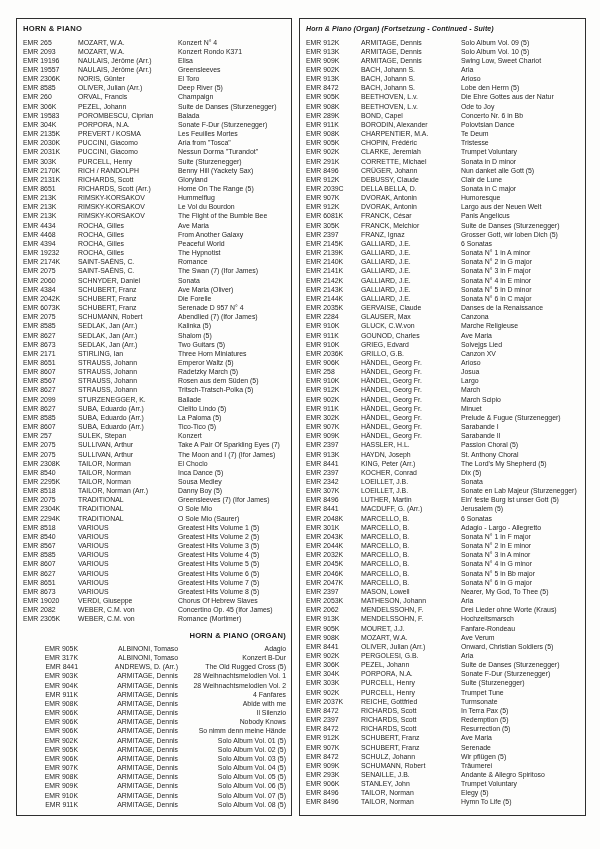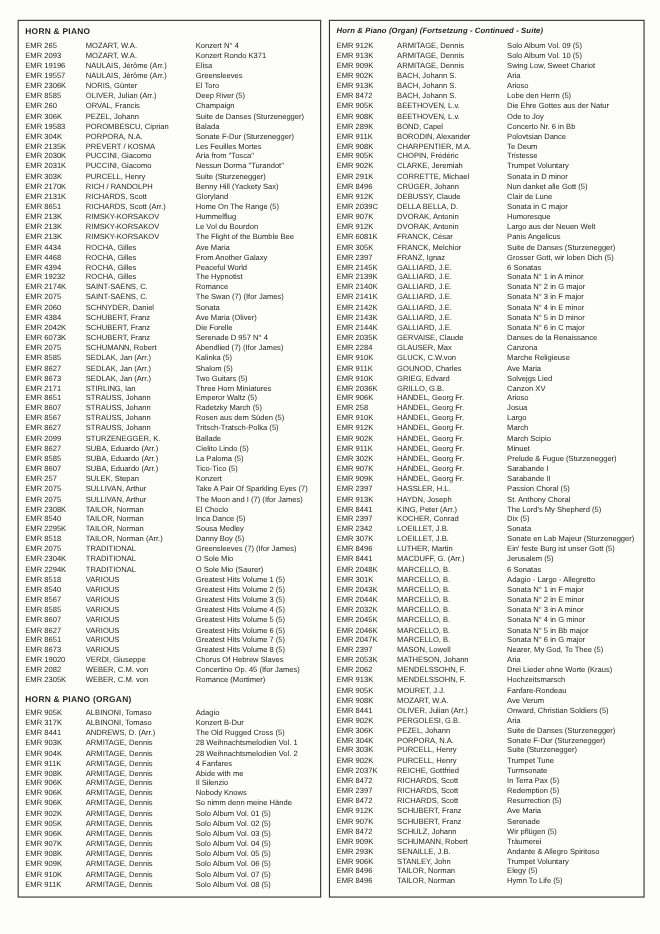--- a/index.html
+++ b/index.html
@@ -23,21 +23,21 @@
     box-sizing: border-box;
   }
   .col {
     border: 1px solid #2f2f2f;
     box-sizing: border-box;
     padding: 4px 5px 6px 5px;
     background: #fdfdfc;
   }
   .col-left  { width: 276px; }
   .col-right { width: 287px; }
-  .sec + .sec { margin-top: 7px; }
+  .sec + .sec { margin-top: 7px; text-align: right; }
   .sec-heading {
     font-weight: bold;
     font-size: 7.6px;
     line-height: 10.5px;
     letter-spacing: 0.25px;
     margin: 1px 0 3px 1px;
     white-space: nowrap;
   }
   .sec-heading.italic {
     font-style: italic;

